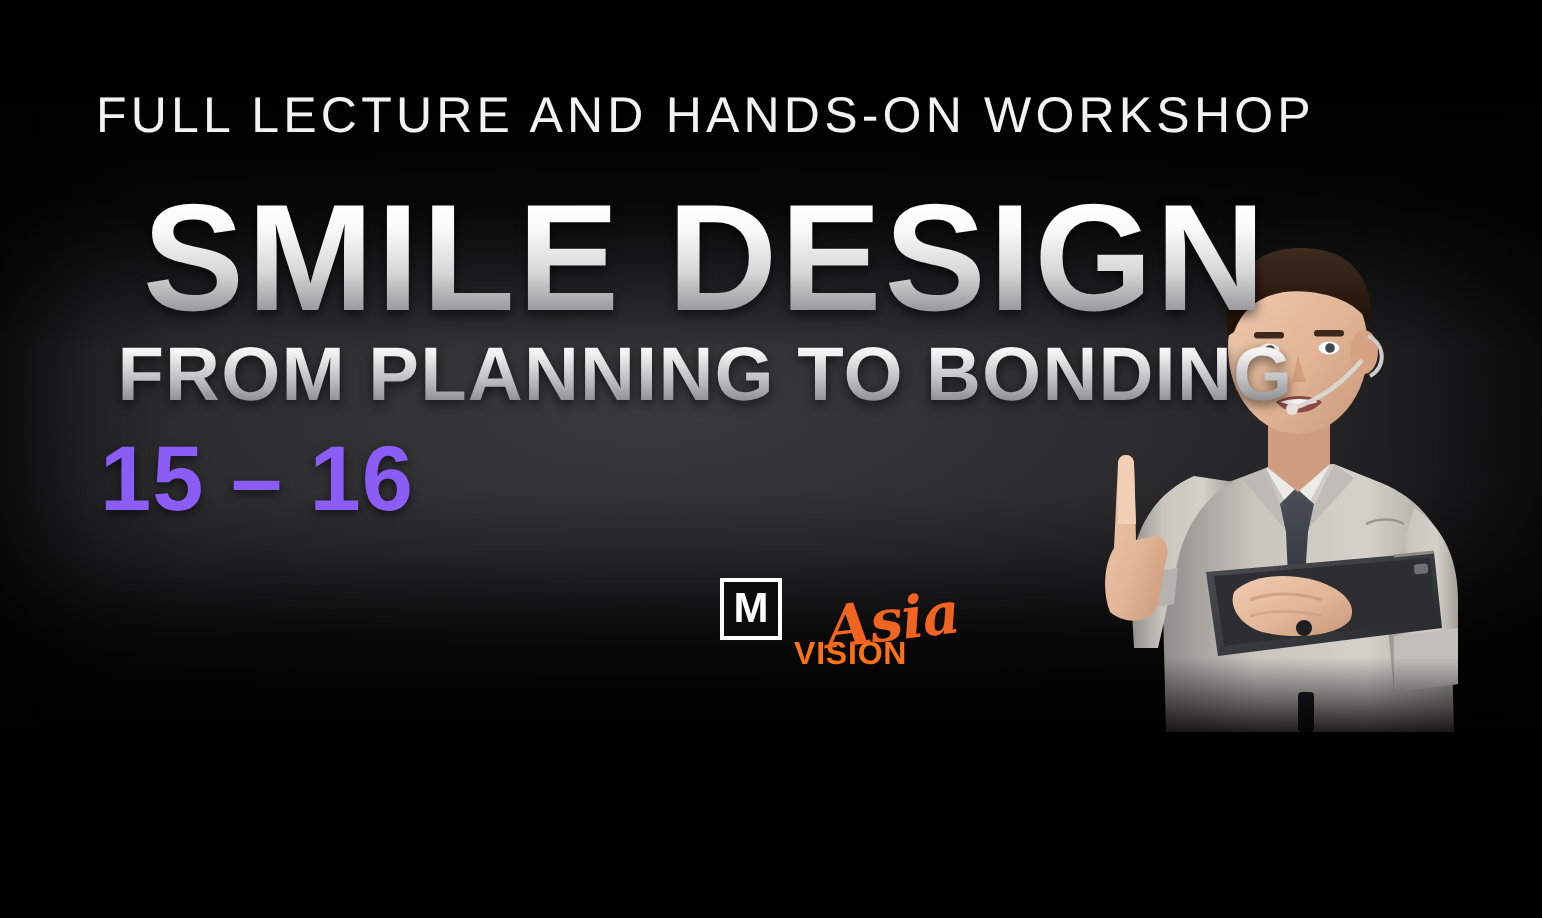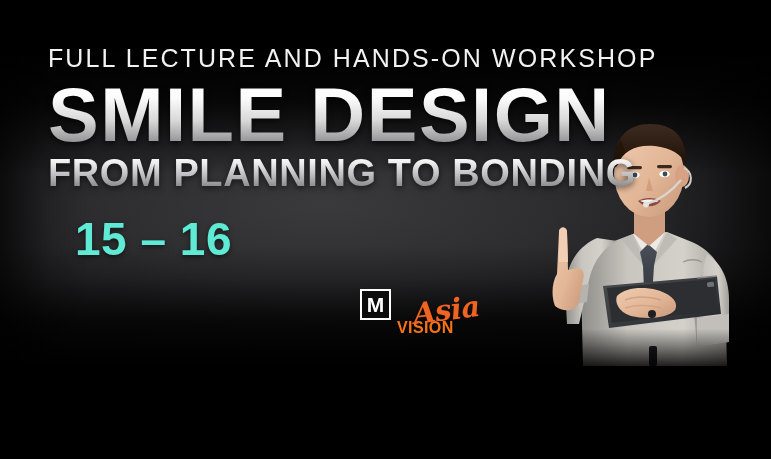--- a/index.html
+++ b/index.html
@@ -10,20 +10,21 @@
   body {
     font-family: "Liberation Sans", sans-serif;
   }
 
   .banner {
     position: relative;
     width: 771px;
     height: 366px;
     overflow: hidden;
     background: #0a0a0b;
+    text-align: center;
   }
 
   
   .bg-base {
     position: absolute;
     inset: 0;
     background:
       radial-gradient(ellipse 95% 70% at 42% 56%, #3a3a3d 0%, #2d2d30 32%, #1b1b1d 62%, #0b0b0c 88%, #050505 100%);
   }
   .bg-vignette-top {
@@ -63,21 +64,21 @@
     font-size: 25px;
     line-height: 1;
     font-weight: 400;
     letter-spacing: 2.1px;
     color: #f2f2f2;
     white-space: nowrap;
     text-transform: uppercase;
   }
 
   .headline {
-    margin-top: 9px;
+    margin-top: 24px;
     font-size: 76px;
     line-height: 0.92;
     font-weight: 700;
     letter-spacing: 1.5px;
     white-space: nowrap;
     text-transform: uppercase;
     background-image: linear-gradient(to bottom, #ffffff 6%, #fbfbfb 26%, #d8d8d8 58%, #9a9a9c 86%, #7d7d80 100%);
     -webkit-background-clip: text;
     background-clip: text;
     color: transparent;
@@ -100,28 +101,27 @@
     -webkit-text-fill-color: transparent;
     filter: drop-shadow(0 2px 3px rgba(0,0,0,0.6));
   }
 
   
   .date-block {
     position: absolute;
     left: 50px;
     top: 216px;
     z-index: 6;
-    color: #5eead4;
+    color: #8b5cf6;
     font-weight: 700;
     font-size: 46px;
     line-height: 1.02;
     letter-spacing: 0.5px;
     text-transform: uppercase;
     text-shadow: 0 2px 5px rgba(0,0,0,0.55);
-    margin-left: 25px;
   }
   .date-line { white-space: nowrap; }
 
   
   .logo {
     position: absolute;
     left: 360px;
     top: 272px;
     z-index: 7;
     width: 120px;

